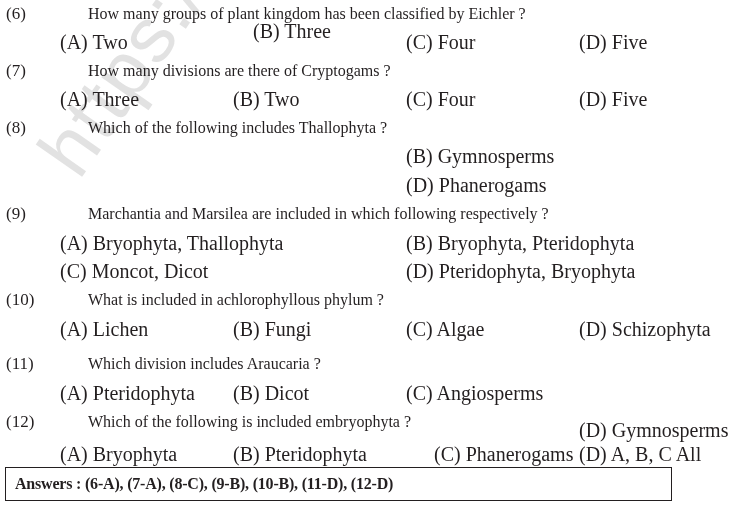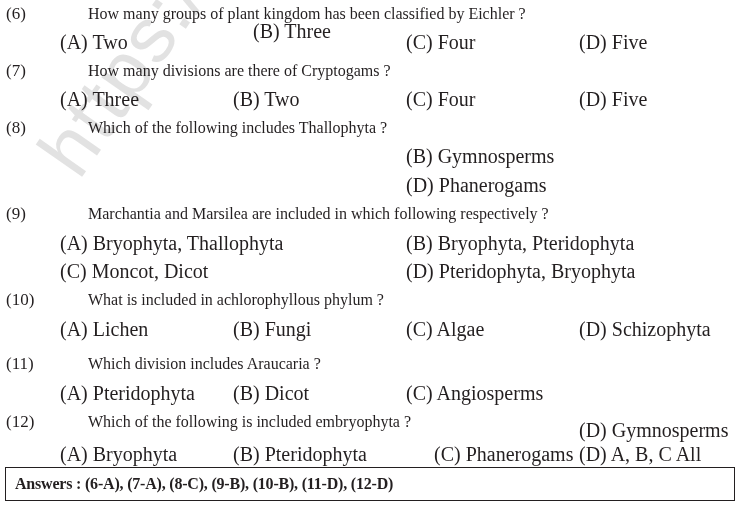--- a/index.html
+++ b/index.html
@@ -39,21 +39,21 @@
     .opt {
       position: absolute;
       font-size: 20px;
       line-height: 20px;
       white-space: nowrap;
     }
     .answers-box {
       position: absolute;
       left: 5px;
       top: 467px;
-      width: 730px;
+      width: 667px;
       height: 34px;
       border: 1.5px solid #231f20;
       box-sizing: border-box;
     }
     .answers-text {
       position: absolute;
       left: 9px;
       top: 7px;
       font-size: 16px;
       font-weight: bold;

